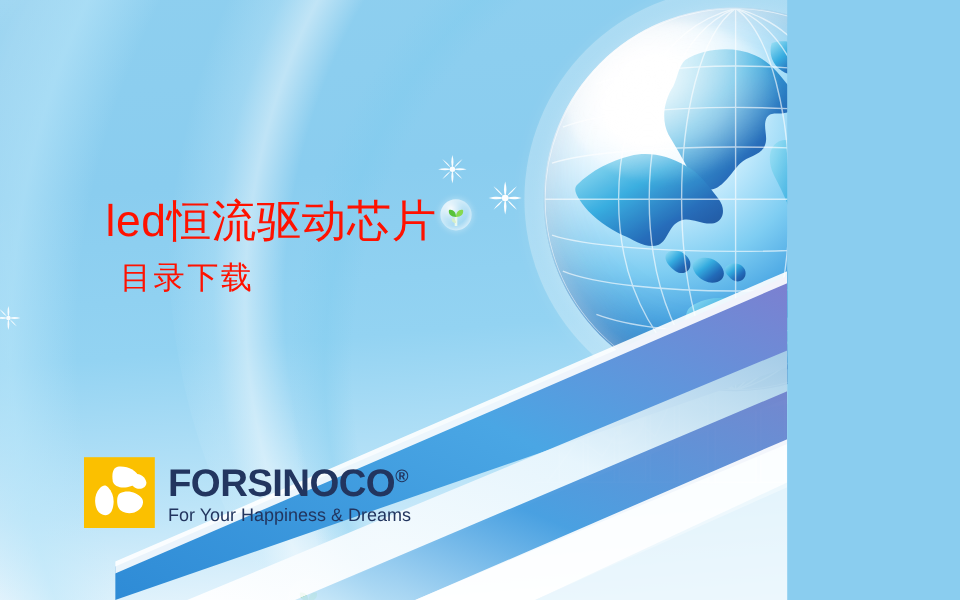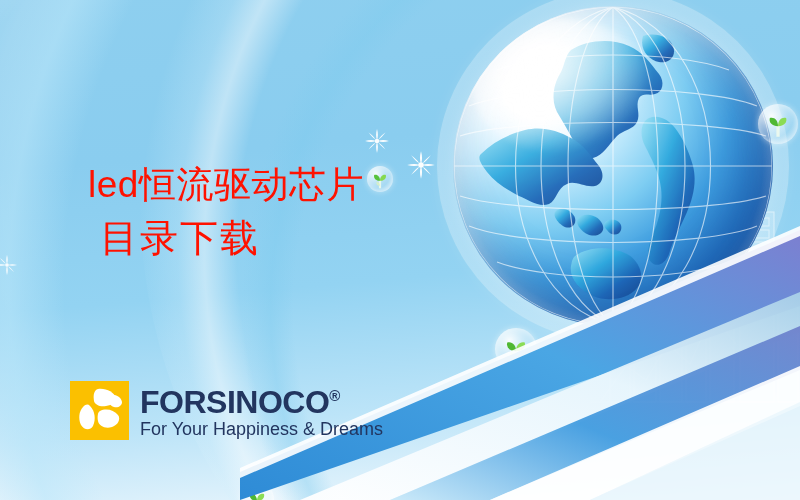--- a/index.html
+++ b/index.html
@@ -1,21 +1,21 @@
 <!DOCTYPE html>
 <html><head>
 <meta charset="utf-8">
 <title>LED Catalog Banner</title>
 <style>
   * { margin:0; padding:0; box-sizing:border-box; }
   html,body { width:800px; height:500px; overflow:hidden; background:#8ACDEF; }
 
   #banner {
     position:relative;
-    width:800px; height:500px;
+    width:656px; height:500px;
     overflow:hidden;
     font-family:"Liberation Sans", sans-serif;
     background:linear-gradient(175deg,#8ECFEF 0%,#8ACDEF 30%,#93D3F2 55%,#BCE4F8 78%,#E3F3FC 93%,#F4FBFE 100%);
   }
 
   
   .swirl {
     position:absolute;
     border-radius:50%;
     pointer-events:none;
@@ -116,21 +116,21 @@
   #headline .line1 {
     display:block;
     font-family:"Liberation Sans", sans-serif;
     font-size:37px;
     letter-spacing:.5px;
   }
   #headline .line2 {
     display:block;
     margin:16px 0 0 12px;
     font-family:Liberation Serif, serif;
-    font-size:38px;
+    font-size:26px;
     letter-spacing:2px;
   }
 
   
   #logo { position:absolute; left:70px; top:381px; display:flex; align-items:center; }
   #logo-mark {
     width:59px; height:59px;
     background:#FBC000;
     flex:0 0 auto;
     position:relative;
@@ -149,21 +149,21 @@
   }
   #logo-name sup {
     font-size:15px;
     vertical-align:super;
     line-height:0;
   }
   #logo-tagline {
     display:block;
     margin-top:3px;
     font-family:"Liberation Sans", sans-serif;
-    font-size:18px;
+    font-size:15px;
     line-height:17px;
     color:#22355F;
     white-space:nowrap;
   }
 </style>
 </head>
 <body>
 
 <div id="banner">
 

